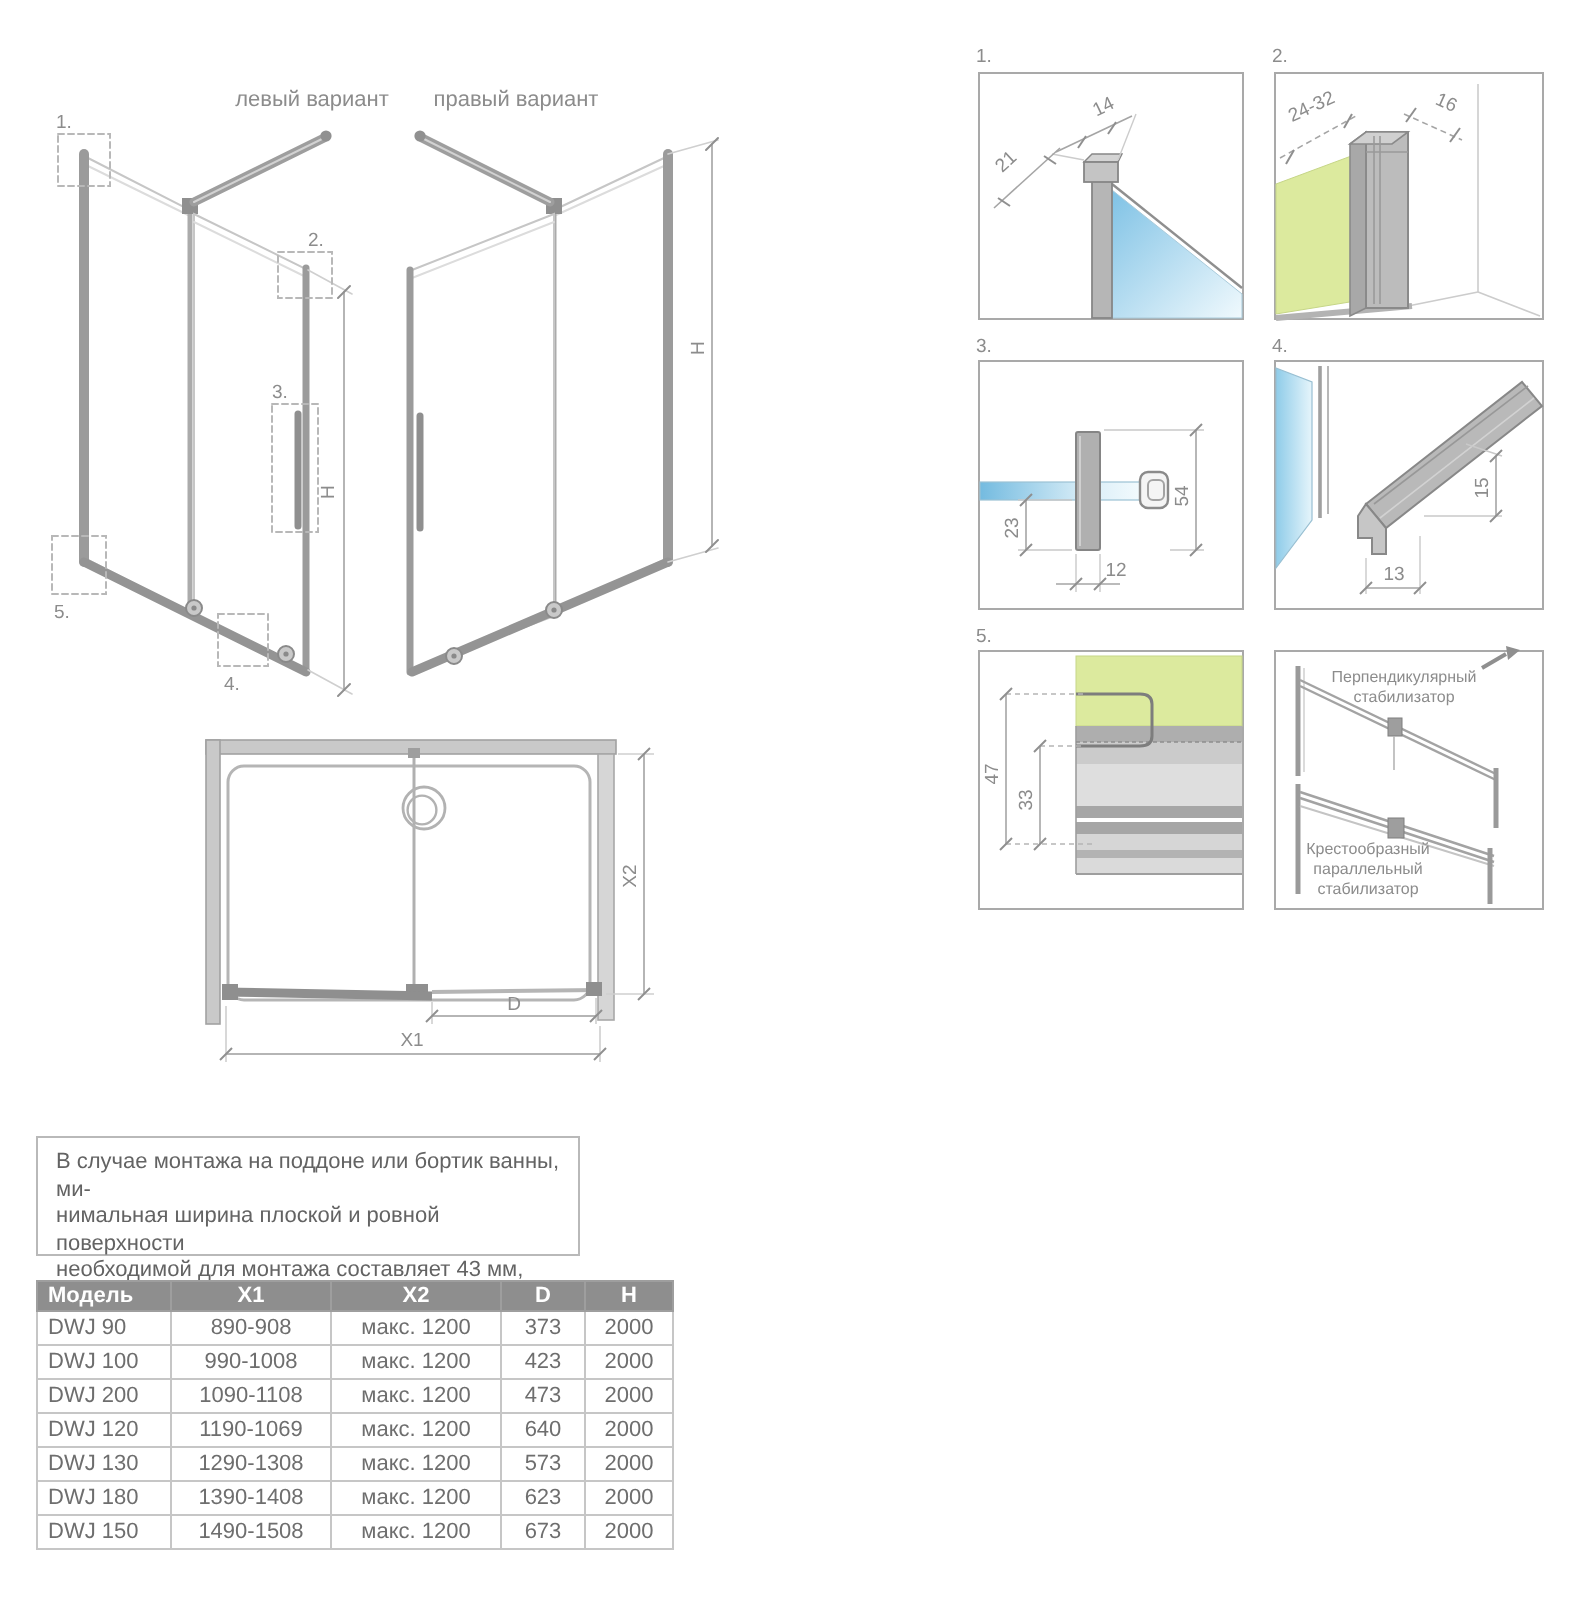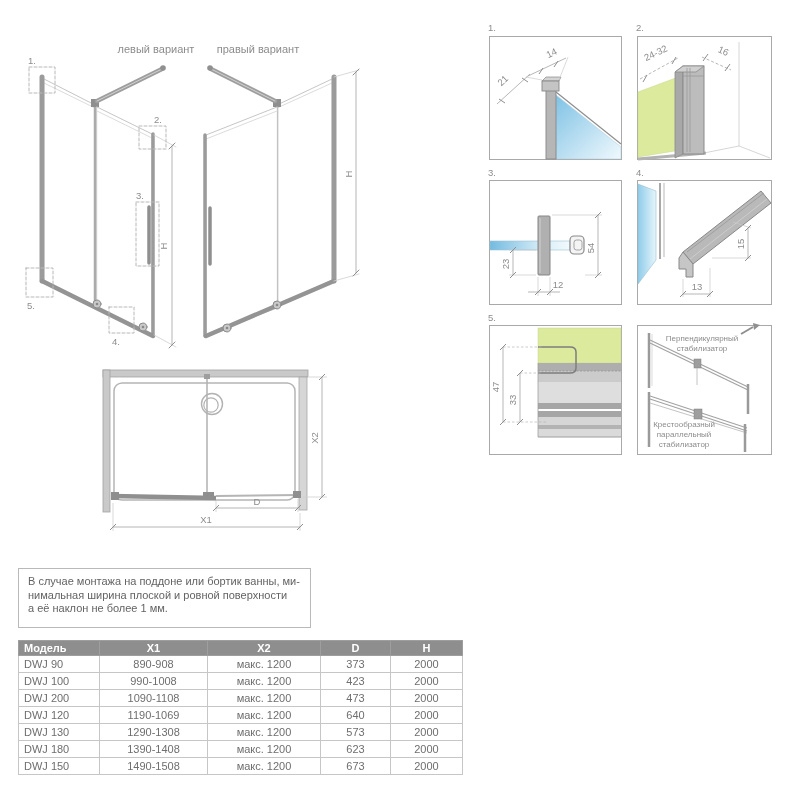--- a/index.html
+++ b/index.html
@@ -5,27 +5,27 @@
   html,body{margin:0;padding:0;background:#fff;}
   .page{position:relative;width:793px;height:812px;background:#ffffff;overflow:hidden;
         font-family:"Liberation Sans", sans-serif;}
   svg{position:absolute;left:0;top:0;}
   svg text{font-family:"Liberation Sans", sans-serif;fill:#8f8f8f;}
   .variant-label{font-size:11px;fill:#8c8c8c;}
   .callout{font-size:9.5px;fill:#8c8c8c;}
   .dim{font-size:9.5px;fill:#8c8c8c;}
   .panelnum{font-size:9.5px;fill:#8c8c8c;}
   .stab{font-size:8px;fill:#8c8c8c;}
-  .note-box{position:absolute;left:18px;top:568px;width:293px;height:60px;box-sizing:border-box;
+  .note-box{position:absolute;left:18px;top:568px;width:272px;height:60px;box-sizing:border-box;
             border:1px solid #b9b9b9;background:#fff;padding:6px 6px 0 9px;
             font-size:11px;line-height:13.6px;color:#636363;}
   table.spec{position:absolute;left:18px;top:640px;width:290px;border-collapse:collapse;
              table-layout:fixed;font-size:11px;}
   table.spec th{background:#8e8e8e;color:#ffffff;font-weight:bold;height:14px;
-                border:1px solid #9e9e9e;padding:0 16px;}
+                border:1px solid #9e9e9e;padding:0 2px;}
   table.spec td{color:#6e6e6e;height:16px;border:1px solid #c6c6c6;text-align:center;
                 padding:0 2px;background:#fff;}
   table.spec th.col-model{text-align:left;padding-left:5px;width:59px;}
   table.spec td.model{text-align:left;padding-left:5px;}
   .w-x1{width:75px;} .w-x2{width:80px;} .w-d{width:37px;} .w-h{width:39px;}
 </style>
 </head>
 <body>
 
 <div class="page">
@@ -321,20 +321,21 @@
     <line x1="745" y1="424" x2="745" y2="452" stroke="#9a9a9a" stroke-width="2.5"></line>
     <text class="stab" x="684" y="427" text-anchor="middle">Крестообразный</text>
     <text class="stab" x="684" y="437" text-anchor="middle">параллельный</text>
     <text class="stab" x="684" y="447" text-anchor="middle">стабилизатор</text>
   </g>
 </svg>
 
 <div class="note-box">
   <div>В случае монтажа на поддоне или бортик ванны, ми-</div>
   <div>нимальная ширина плоской и ровной поверхности</div>
+  <div>необходимой для монтажа составляет 43 мм,</div>
   <div>а её наклон не более 1 мм.</div>
 </div>
 
 <table class="spec">
   <thead>
     <tr>
       <th class="col-model">Модель</th>
       <th class="w-x1">X1</th>
       <th class="w-x2">X2</th>
       <th class="w-d">D</th>

